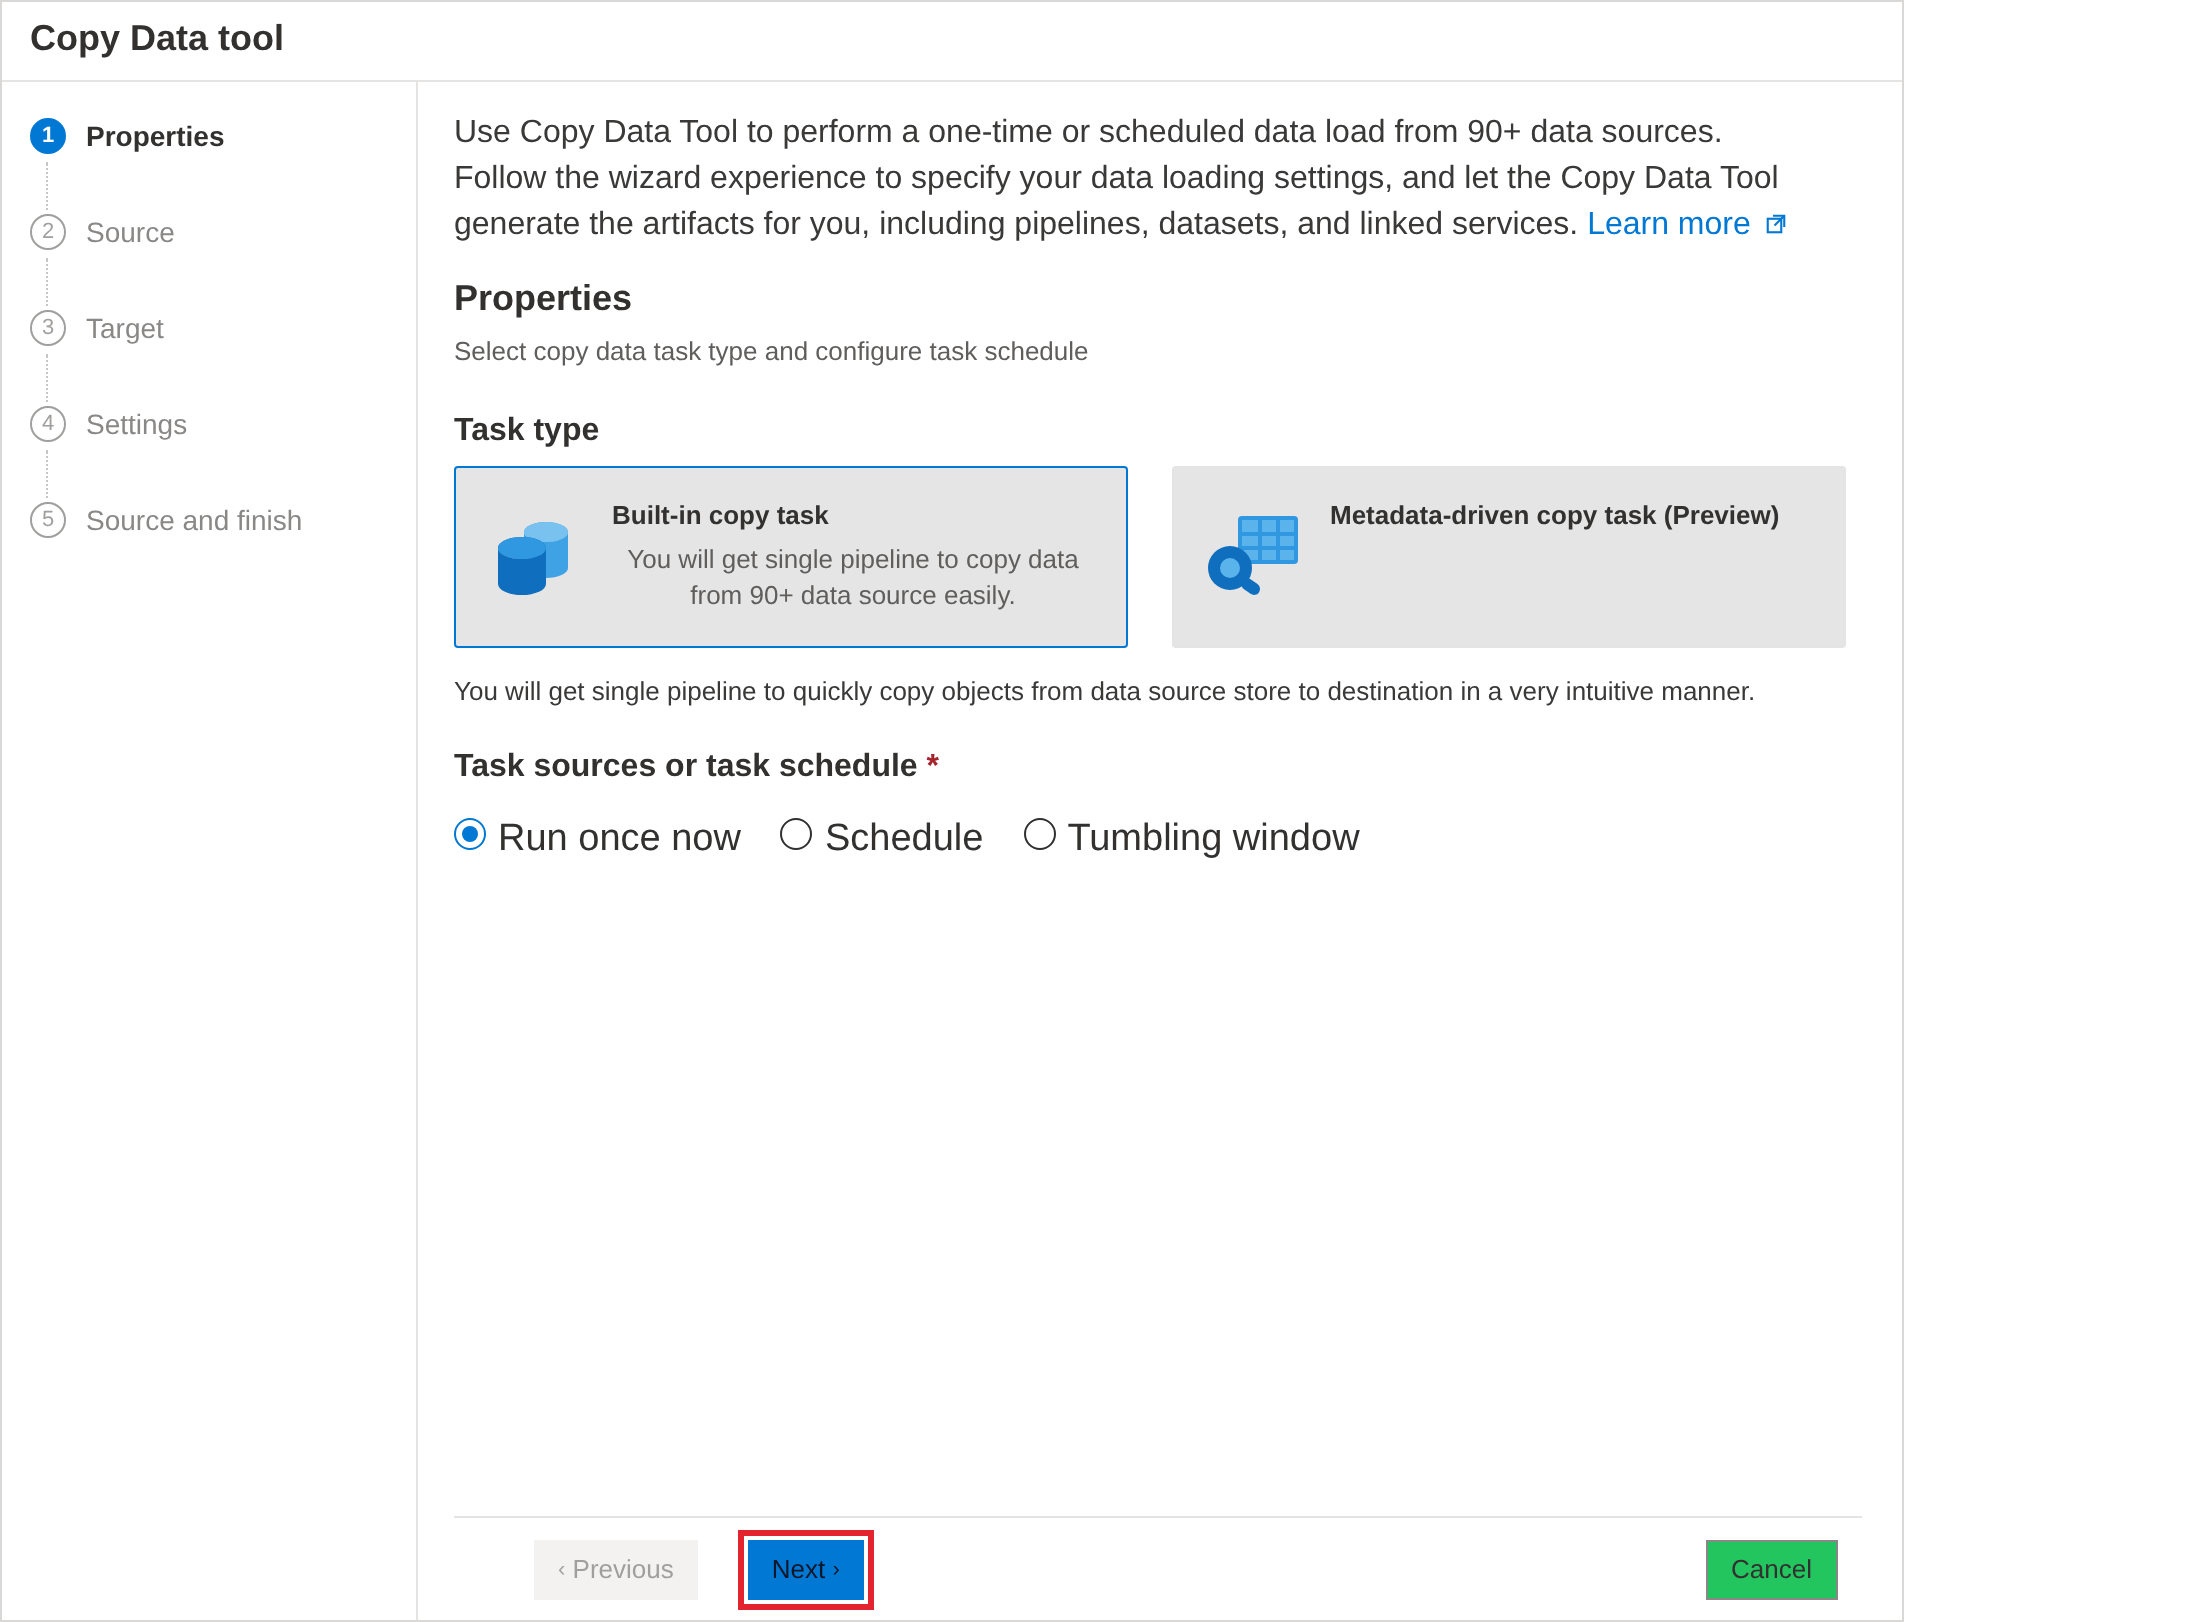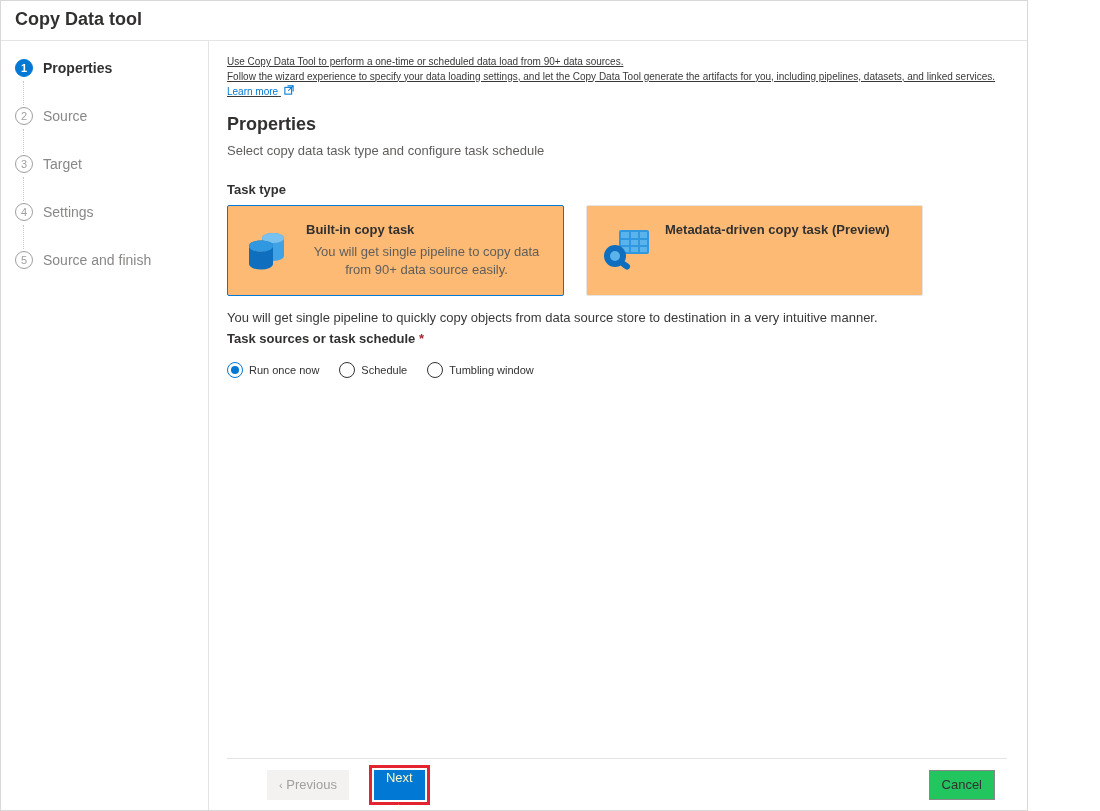--- a/index.html
+++ b/index.html
@@ -1,50 +1,50 @@
 <!DOCTYPE html>
 <html><head>
 <meta charset="utf-8">
 <style>
   * { box-sizing: border-box; }
   html, body { margin:0; padding:0; height:100%; font-family:"Segoe UI",Arial,sans-serif; color:#323130; background:#fff; }
-  .window { width:1028px; height:811px; border:1px solid #d9d8d7; display:flex; flex-direction:column; position:relative;}
+  .window { width:952px; height:811px; border:1px solid #d9d8d7; display:flex; flex-direction:column; position:relative;}
   .titlebar { padding:8px 14px 10px; font-size:18px; border-bottom:1px solid #e5e4e3; font-weight:600; color:#323130; }
   .body { flex:1; display:flex; min-height:0; }
   .sidebar { width:208px; border-right:1px solid #e5e4e3; padding:18px 14px 0 14px; }
   .step { display:flex; align-items:center; font-size:14px; color:#8a8886; margin-bottom:30px; cursor:pointer; position:relative;}
   .step:not(:last-child)::after { content:""; position:absolute; left:8px; top:22px; width:1px; height:24px; border-left:1px dotted #c8c6c4; }
   .step .num { width:18px; height:18px; border:1px solid #a19f9d; border-radius:50%; font-size:11px; display:flex; align-items:center; justify-content:center; margin-right:10px; color:#a19f9d; }
   .step.active .num { background:#0078d4; border-color:#0078d4; color:#fff; }
   .step.active { color:#323130; font-weight:600; }
   .main { flex:1; padding:14px 20px 0 18px; display:flex; flex-direction:column; min-height:0;}
-  .intro { font-size:10px; color:#3a3938; line-height:1.45;text-decoration:underline; }
+  .intro { font-size:16px; color:#3a3938; line-height:1.45; }
   .link { color:#0078d4; cursor:pointer; text-decoration:none; }
   .ext-icon { vertical-align:-1px; margin-left:2px; }
   h2.section { font-size:18px; font-weight:600; margin:14px 0 8px; }
   .sub { font-size:13px; color:#605e5c; margin-bottom:18px; }
-  .label { font-size:13px; font-weight:600; color:#323130; margin:6px 0 8px; }
+  .label { font-size:16px; font-weight:600; color:#323130; margin:6px 0 8px; }
   .req { color:#a4262c; }
   .cards { display:flex; gap:22px; margin-bottom:14px;}
-  .card { width:337px; border:1px solid #e5e4e3; border-radius:2px; padding:16px 16px 16px 14px; display:flex; gap:14px; cursor:pointer; background:#fdba74;}
+  .card { width:337px; border:1px solid #e5e4e3; border-radius:2px; padding:16px 16px 16px 14px; display:flex; gap:14px; cursor:pointer; background:#e5e5e5;}
   .card.selected { border-color:#0078d4; }
   .card .ic { width:50px; height:50px; flex-shrink:0; margin-top:2px;}
   .card .ct { font-size:13px; }
   .card .ct .t { font-weight:600; color:#323130; margin-bottom:6px;}
   .card .ct .d { color:#605e5c; line-height:1.4;text-align:center;}
-  .note { font-size:13px; color:#3a3938; margin-bottom:0;}
+  .note { font-size:13px; color:#3a3938; margin-bottom:16px;}
   .radios { display:flex; gap:20px; align-items:center; margin-top:8px;}
-  .radio { display:inline-flex; align-items:center; font-size:11px; cursor:pointer;}
+  .radio { display:inline-flex; font-size:19px; cursor:pointer;}
   .radio .dot { width:16px; height:16px; border:1px solid #323130; border-radius:50%; margin-right:6px; display:flex; align-items:center; justify-content:center;}
   .radio.selected .dot { border-color:#0078d4;}
   .radio.selected .dot::after { content:""; width:8px; height:8px; background:#0078d4; border-radius:50%; }
   .footer { height:52px; border-top:1px solid #e5e4e3; display:flex; align-items:center; padding:0 12px; gap:20px; margin-top:auto;}
   .btn { font-size:13px; height:30px; padding:0 12px; display:inline-flex; align-items:center; cursor:pointer; border:none; }
   .btn.prev { background:#f3f2f1; color:#a19f9d; }
-  .btn.next { background:#0078d4; color:#fef9c3;flex-direction:column; }
+  .btn.next { background:#0078d4; color:#0f172a; }
   .btn.cancel { background:#22c55e; border:1px solid #8a8886; color:#323130; margin-left:auto;}
   .chev { font-size:11px; }
   .highlight { border:3px solid #e3242f; padding:2px; display:inline-flex;}
   .footer-spacer { width:8px; }
 </style>
 </head>
 <body>
 
 <div class="window">
   <div class="titlebar">Copy Data tool</div>

